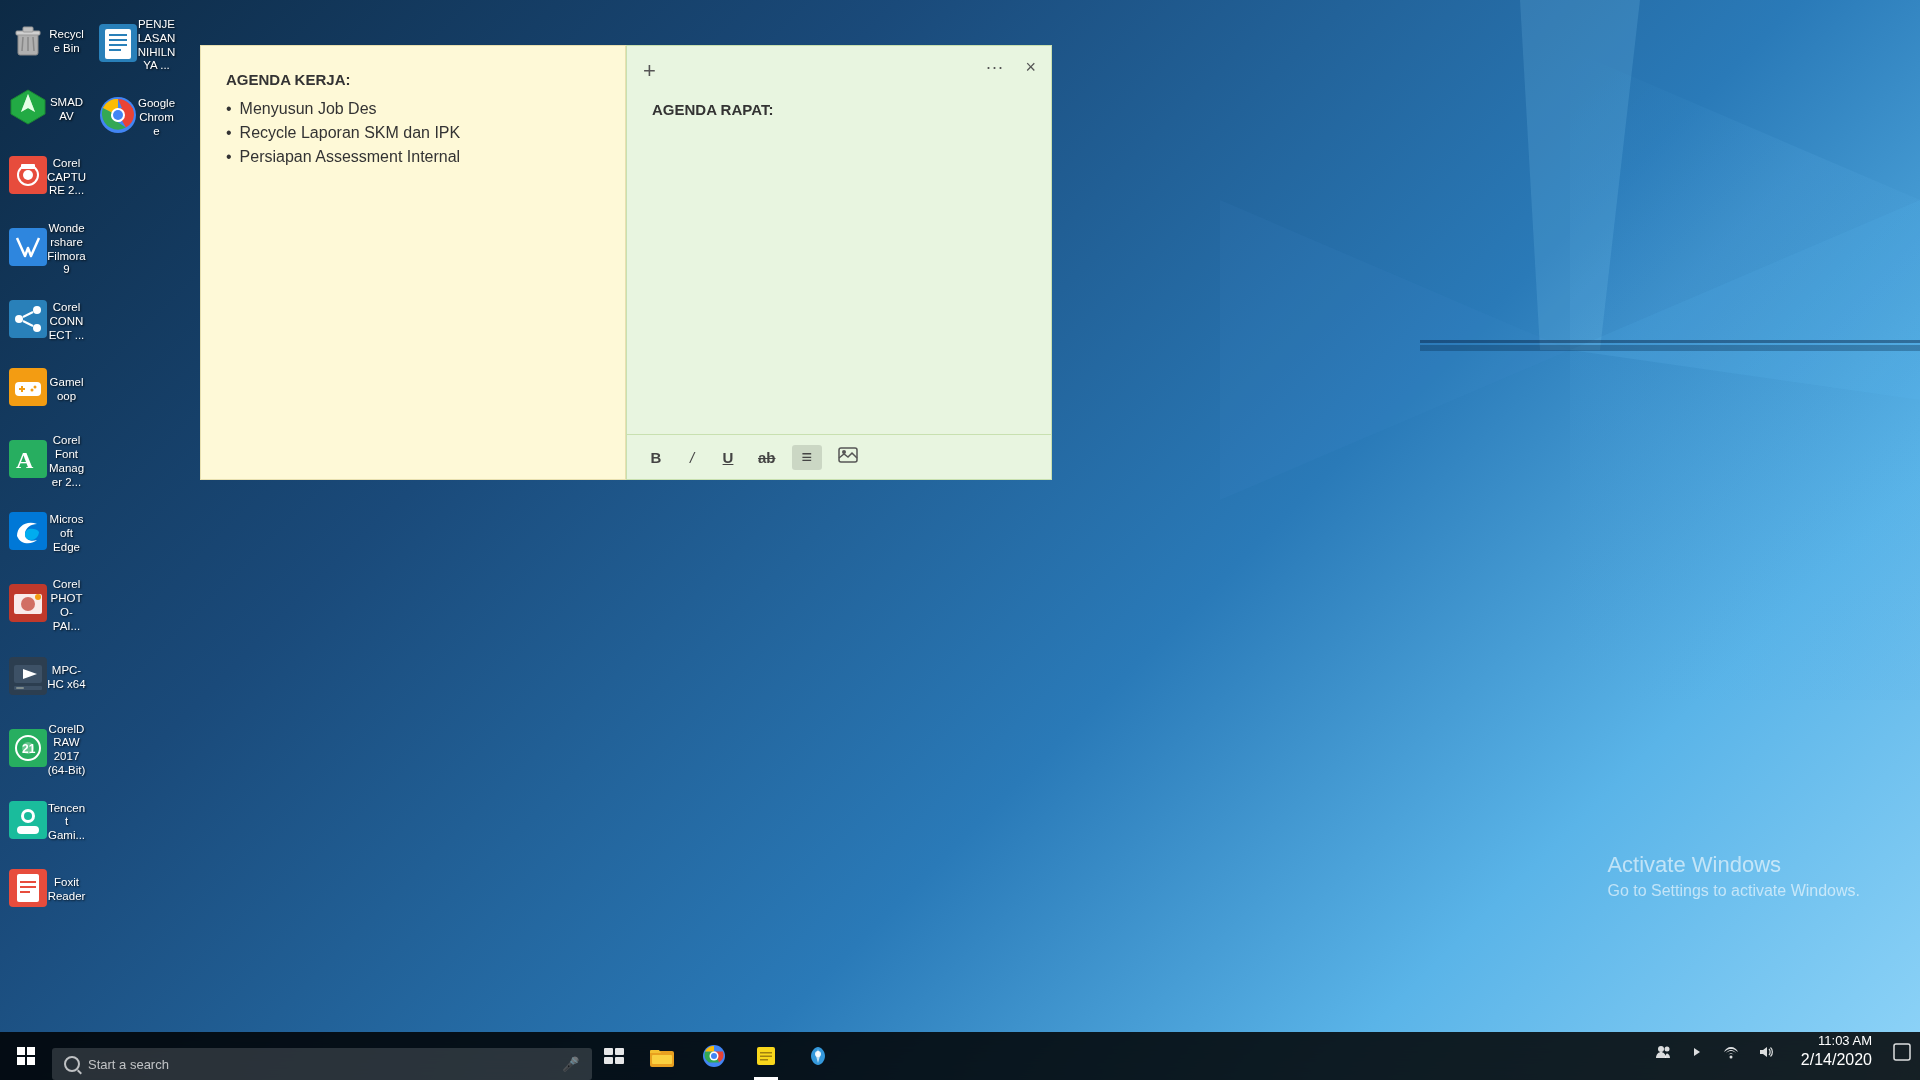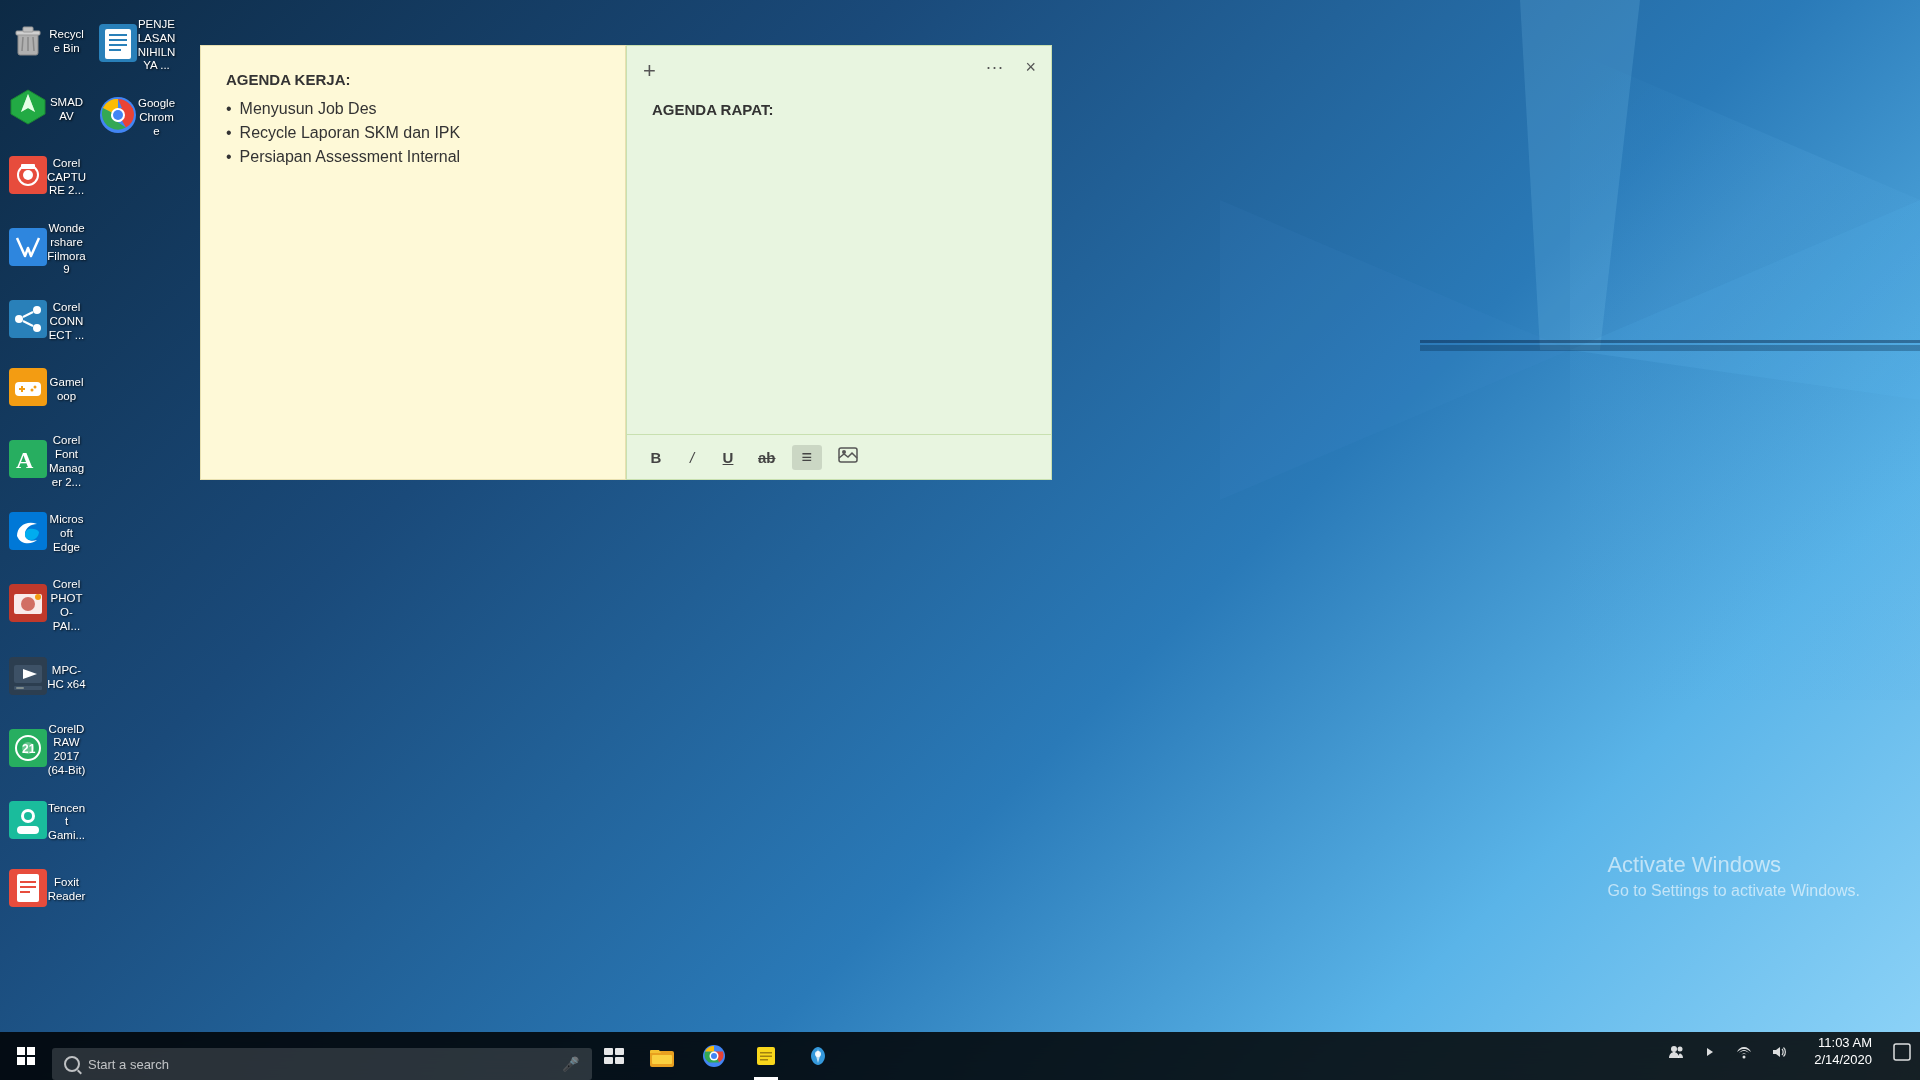--- a/index.html
+++ b/index.html
@@ -356,21 +356,21 @@
       cursor: pointer;
       height: 48px;
       justify-content: center;
     }
     .clock-time {
       font-size: 13px;
       color: white;
       line-height: 1.3;
     }
     .clock-date {
-      font-size: 13px;
+      font-size: 16px;
       color: white;
       line-height: 1.3;
     }
 
     .taskbar-notif {
       width: 36px;
       height: 48px;
       display: flex;
       align-items: center;
       justify-content: center;

